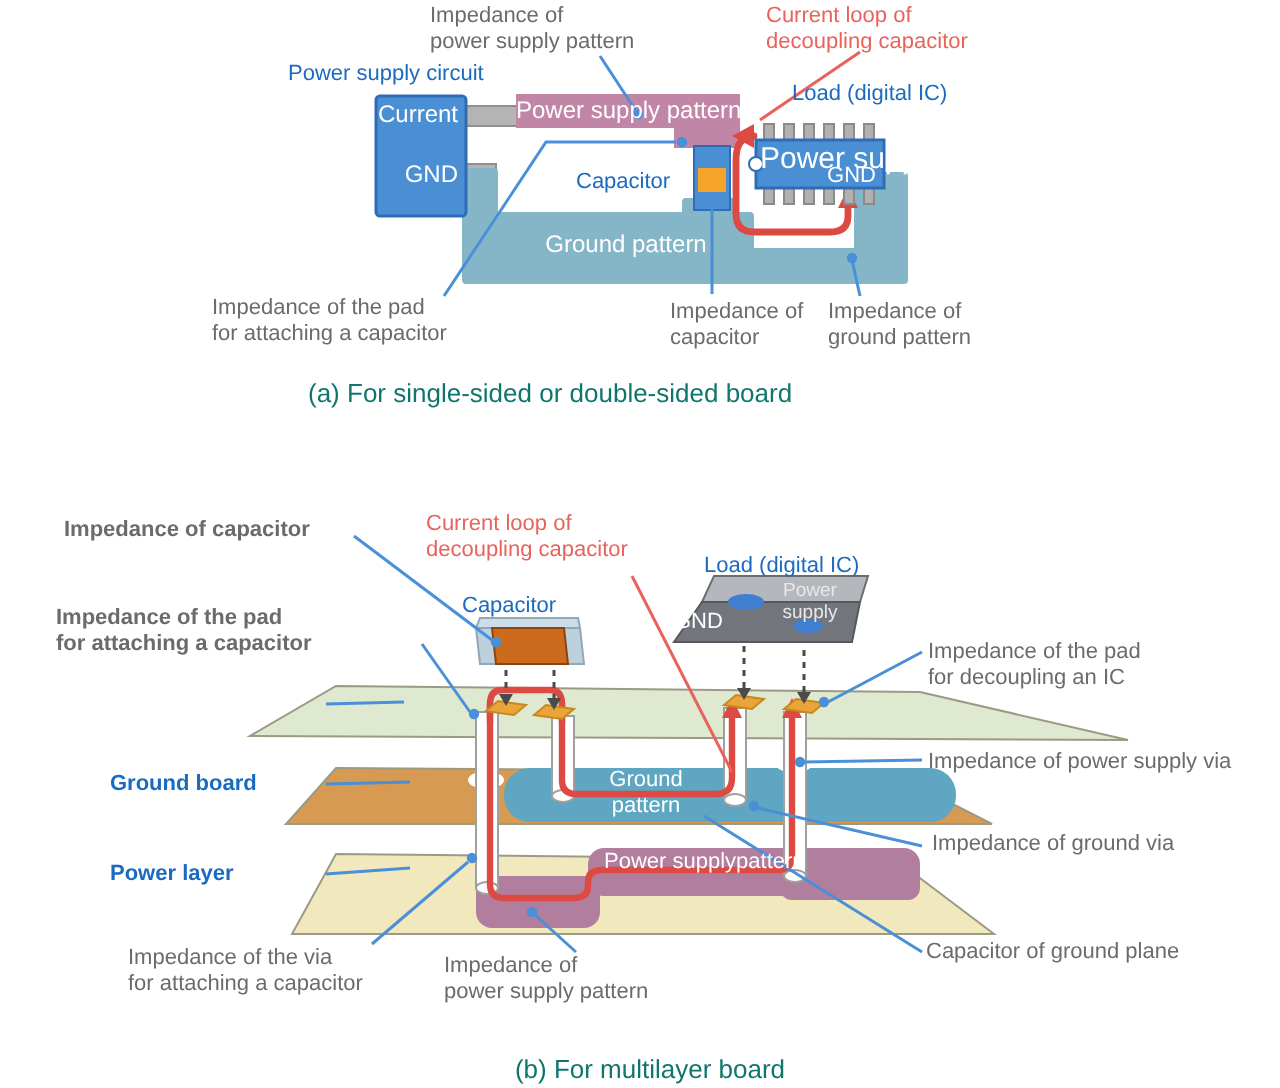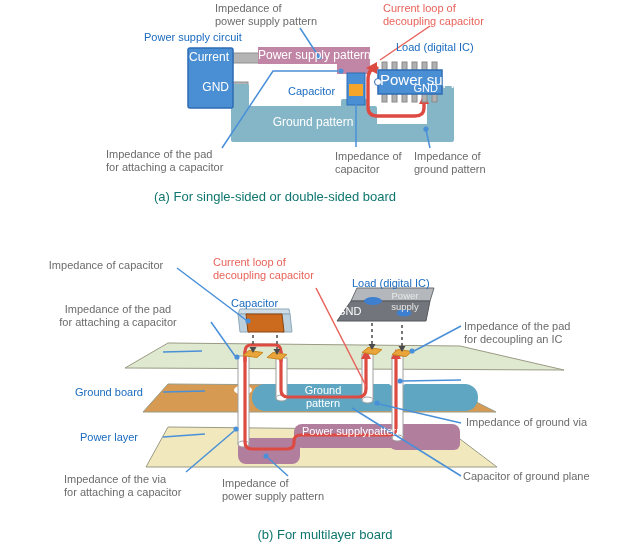--- a/index.html
+++ b/index.html
@@ -3,21 +3,21 @@
 <meta charset="utf-8">
 <style>
   html,body{margin:0;padding:0;background:#fff;}
   #canvas{position:relative;width:640px;height:544px;background:#fff;overflow:hidden;
           font-family:"Liberation Sans",sans-serif;}
   #canvas svg{position:absolute;left:0;top:0;}
   .lbl{position:absolute;font:11px/1.2 "Liberation Sans",sans-serif;color:#6b6b6b;white-space:nowrap;}
   .blue{color:#1a6bbf;}
   .red{color:#e8635b;}
   .center{}
-  .right{text-align:center;}
+  .right{text-align:left;font-weight:bold;}
   .wht{position:absolute;color:#ffffff;font:12px/1.15 "Liberation Sans",sans-serif;white-space:nowrap;}
   .cap{position:absolute;font:13px "Liberation Sans",sans-serif;color:#0f766e;}
   .line{display:block;}
 </style>
 </head>
 <body>
 
 <div id="canvas">
 
 <svg width="640" height="544" viewBox="0 0 640 544">
@@ -208,20 +208,21 @@
   <span class="line">decoupling capacitor</span>
 </div>
 <div class="lbl blue center" style="left:231px;top:297px;width:62px;">Capacitor</div>
 <div class="lbl blue" style="left:352px;top:277px;">Load (digital IC)</div>
 <div class="lbl" style="left:464px;top:320px;">
   <span class="line">Impedance of the pad</span>
   <span class="line">for decoupling an IC</span>
 </div>
 <div class="lbl blue right" style="left:55px;top:386px;width:108px;">Ground board</div>
 <div class="lbl blue right" style="left:55px;top:431px;width:108px;">Power layer</div>
+<div class="lbl" style="left:464px;top:375px;">Impedance of power supply via</div>
 <div class="lbl" style="left:466px;top:416px;">Impedance of ground via</div>
 <div class="lbl" style="left:463px;top:470px;">Capacitor of ground plane</div>
 <div class="lbl center" style="left:64px;top:473px;width:170px;">
   <span class="line">Impedance of the via</span>
   <span class="line">for attaching a capacitor</span>
 </div>
 <div class="lbl center" style="left:222px;top:477px;width:146px;">
   <span class="line">Impedance of</span>
   <span class="line">power supply pattern</span>
 </div>

